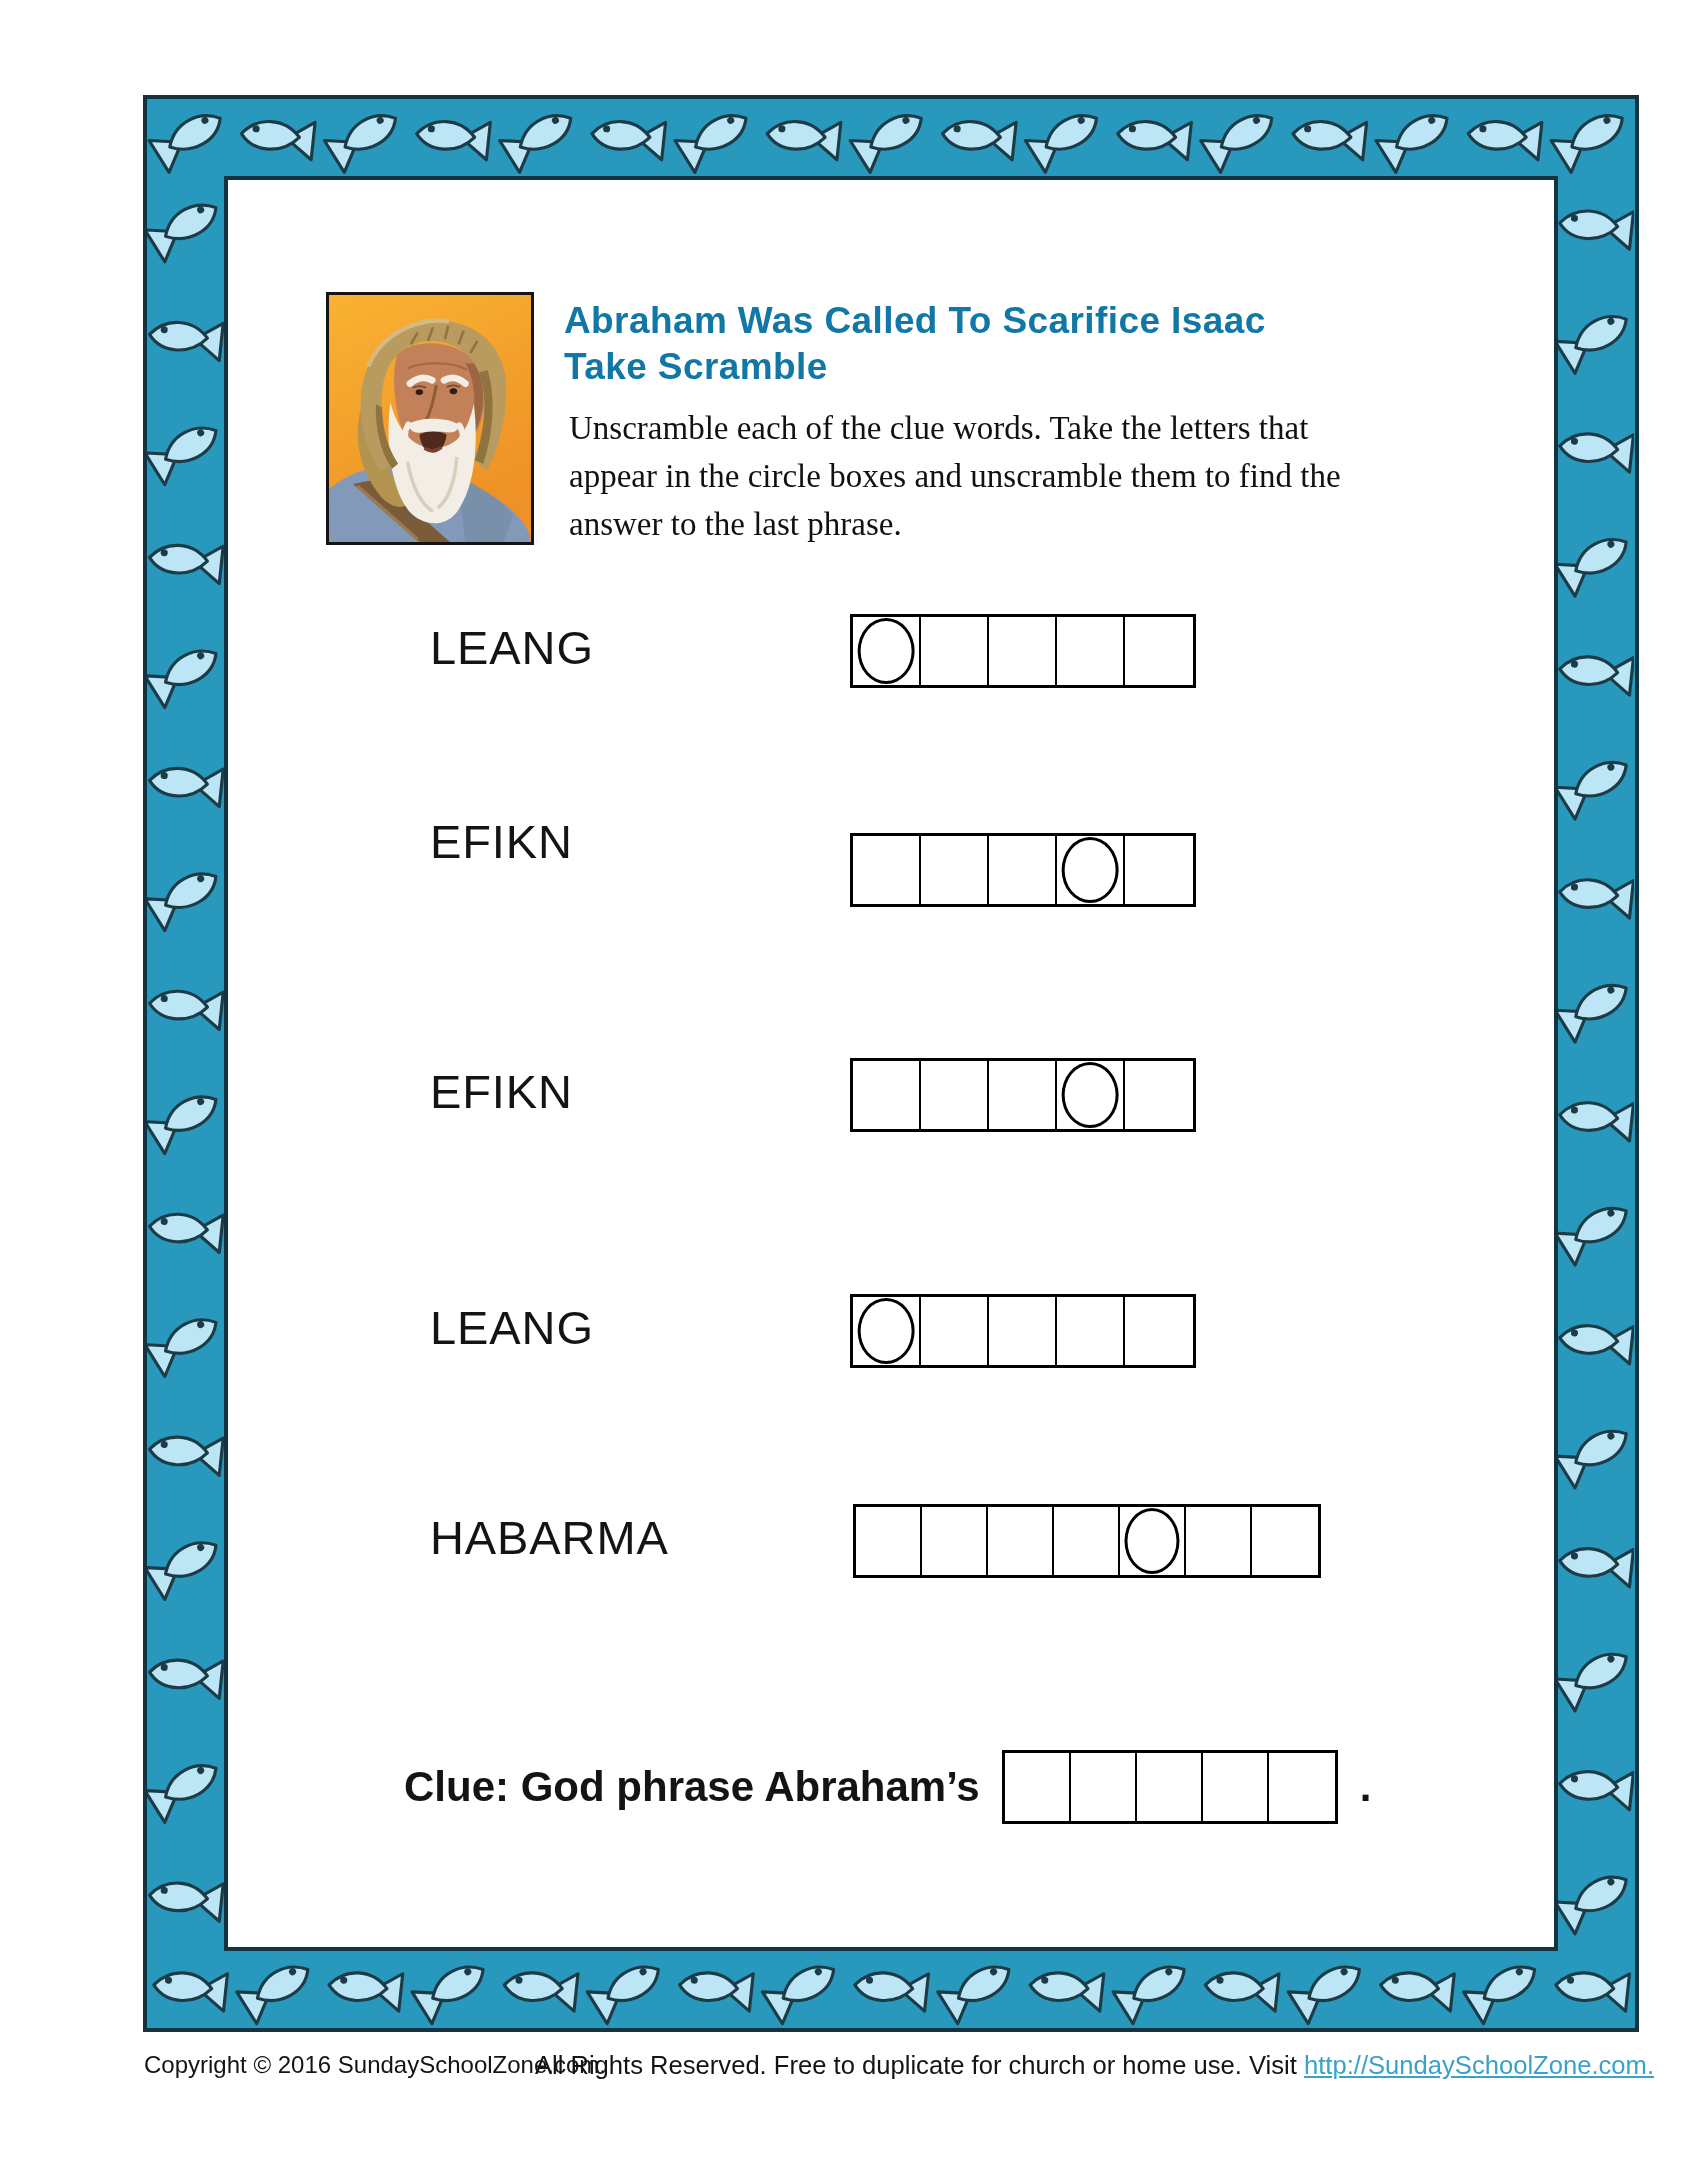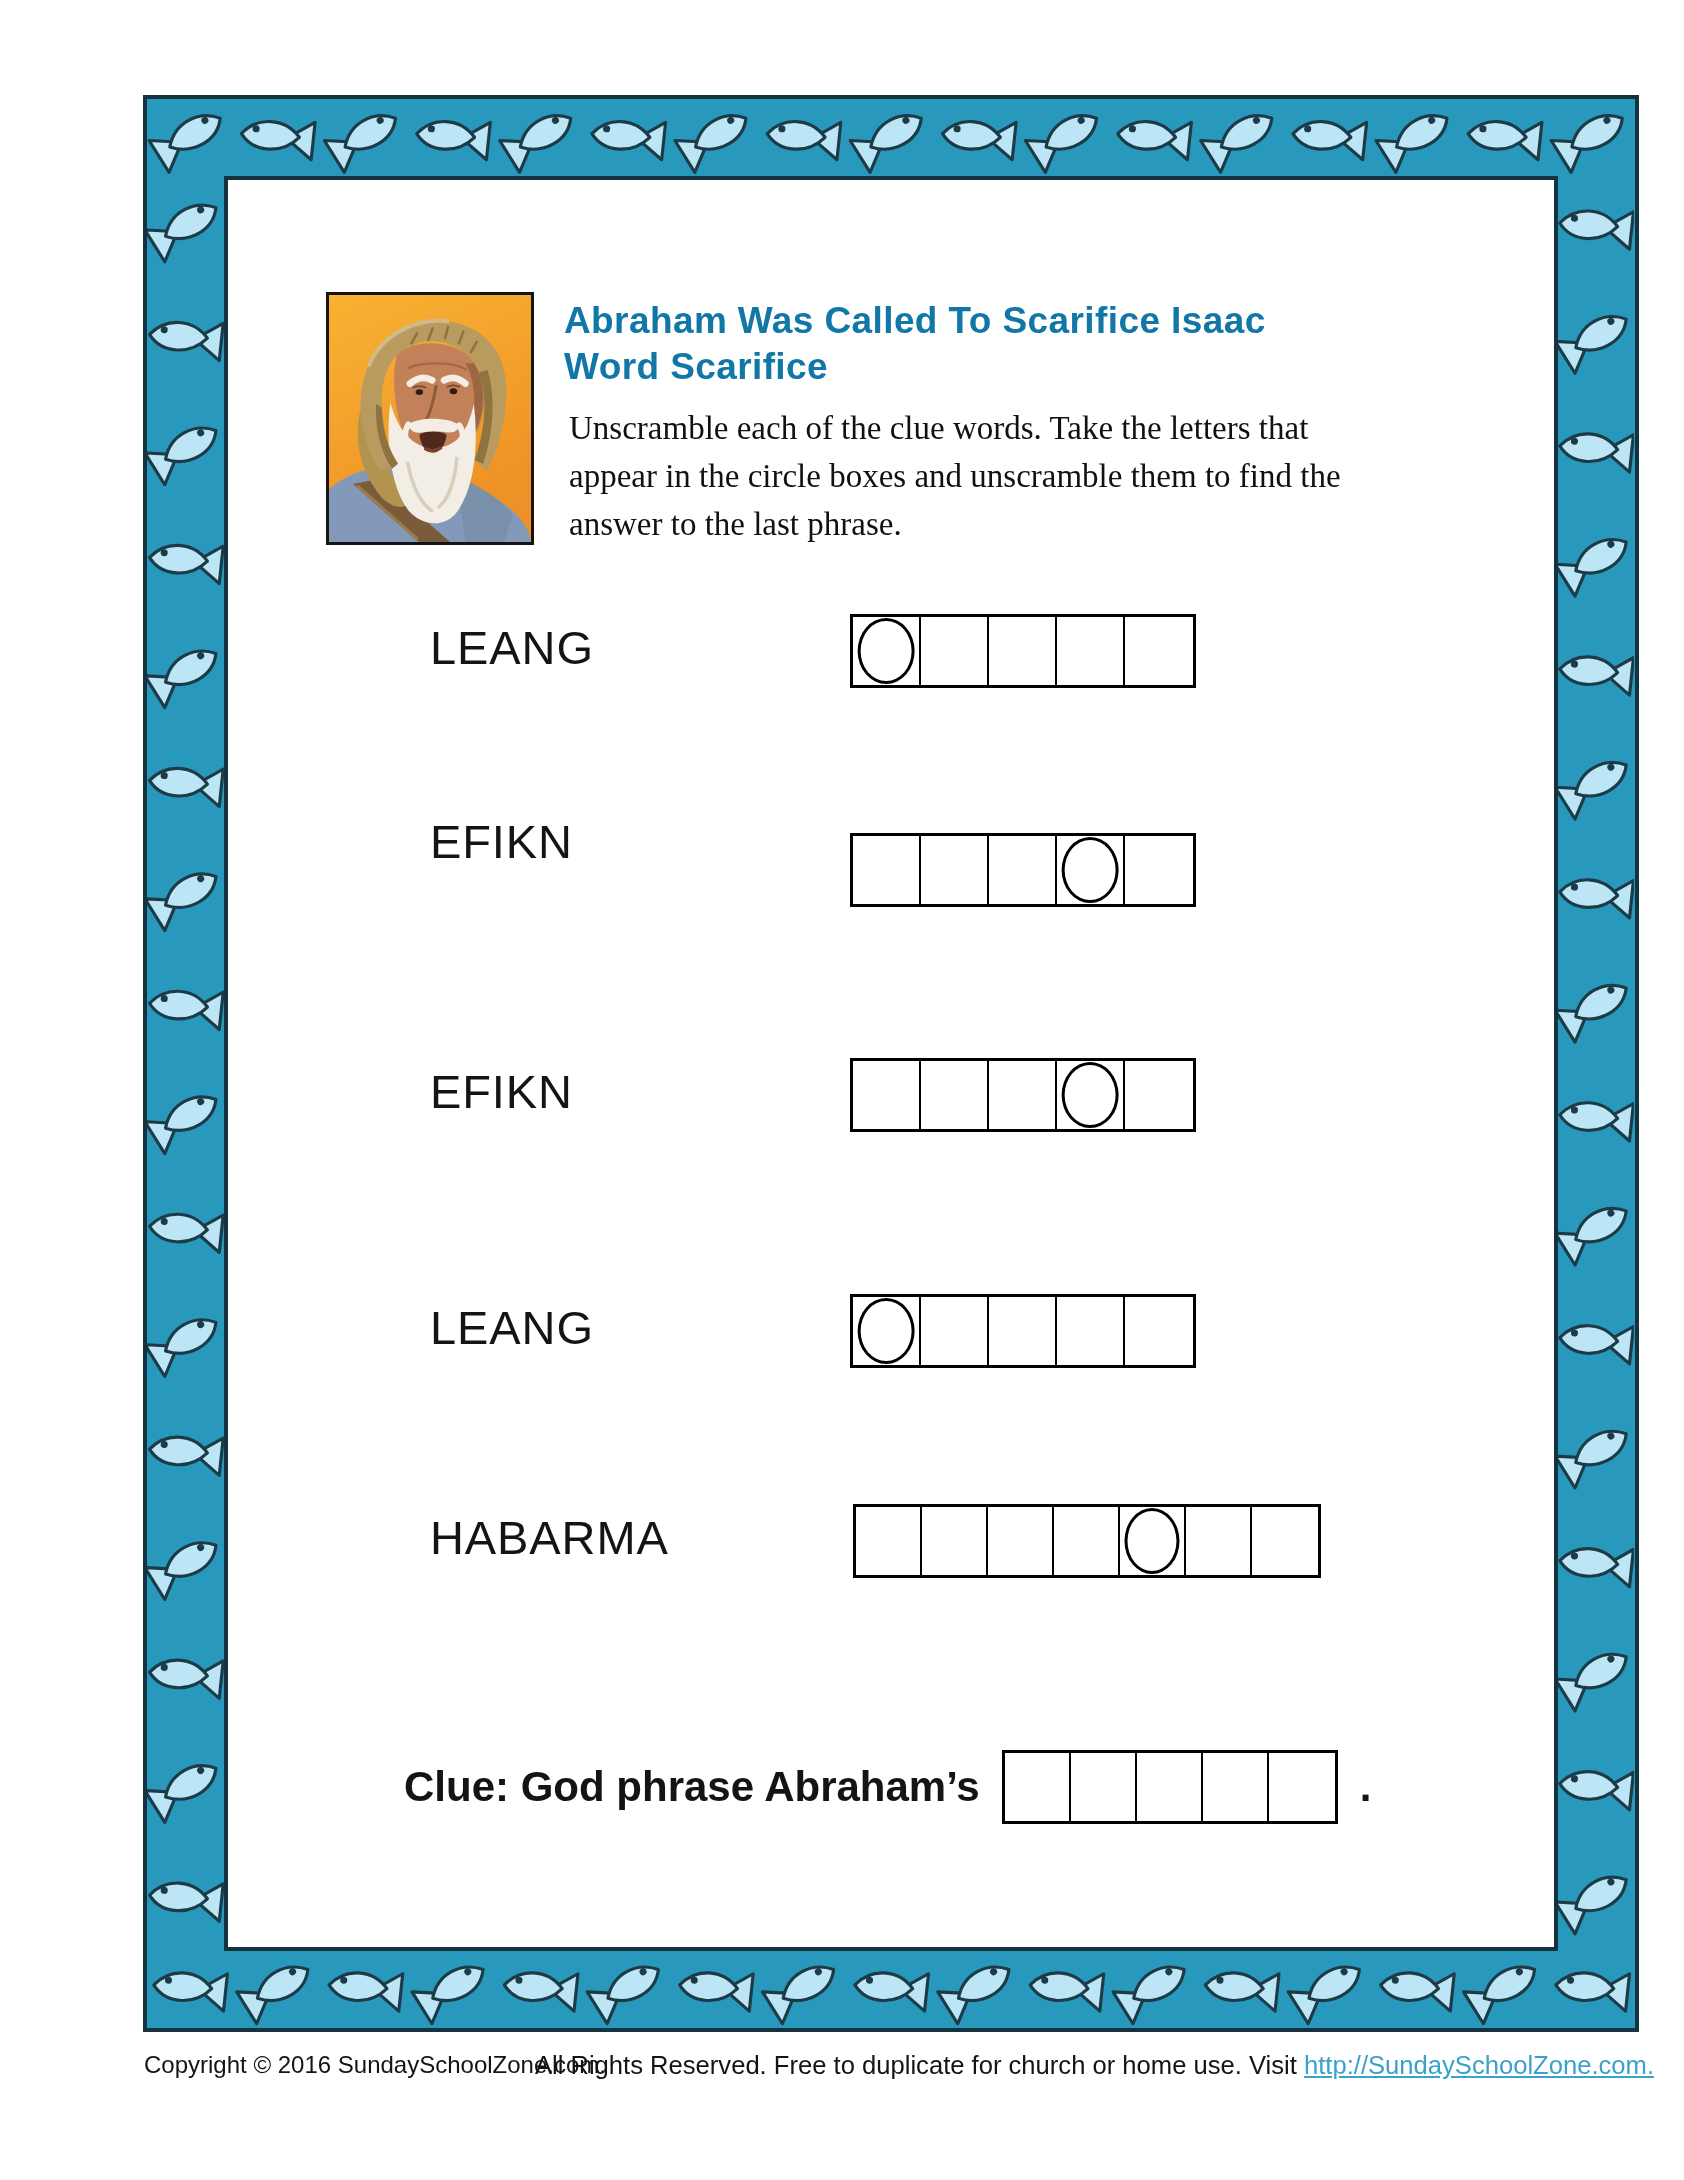--- a/index.html
+++ b/index.html
@@ -168,21 +168,21 @@
       <path d="M60 206 C 36 172, 30 118, 46 84 C 62 44, 106 26, 141 31 C 186 38, 210 72, 208 116 C 207 152, 197 186, 185 207 L 171 194 C 183 160, 187 118, 176 91 C 163 59, 128 47, 99 58 C 72 68, 60 96, 62 132 C 63 160, 70 182, 81 198 Z" fill="#b99b5f"></path>
       <path d="M62 132 C 63 160, 70 182, 81 198 L 74 204 C 60 184, 54 156, 55 128 Z" fill="#8f7440"></path>
       <path d="M171 194 C 183 160, 187 118, 176 91 L 186 88 C 196 118, 193 162, 181 198 Z" fill="#8f7440"></path>
       <path d="M104 44 L96 58 M122 38 L116 54 M140 36 L136 52 M158 42 L152 58 M174 54 L166 68" stroke="#8f7440" stroke-width="3" fill="none"></path>
       <path d="M46 84 C 62 44, 106 26, 141 31" stroke="#d3ba85" stroke-width="5" fill="none"></path>
     </svg>
   </div>
 
   <div class="title">
     <div>Abraham Was Called To Scarifice Isaac</div>
-    <div>Word Scarifice</div>
+    <div>Take Scramble</div>
   </div>
   <div class="instructions">Unscramble each of the clue words. Take the letters that appear in the circle boxes and unscramble them to find the answer to the last phrase.</div>
 
   <div id="rows">
       <div class="word-label" style="top: 614px;">LEANG</div>
       <div class="strip abs" style="left: 802px; top: 614px;">
         <div class="cell" style="width: 68px; height: 68px;">
           <div class="circle"></div>
         </div>
         <div class="cell" style="width: 68px; height: 68px;"></div>

